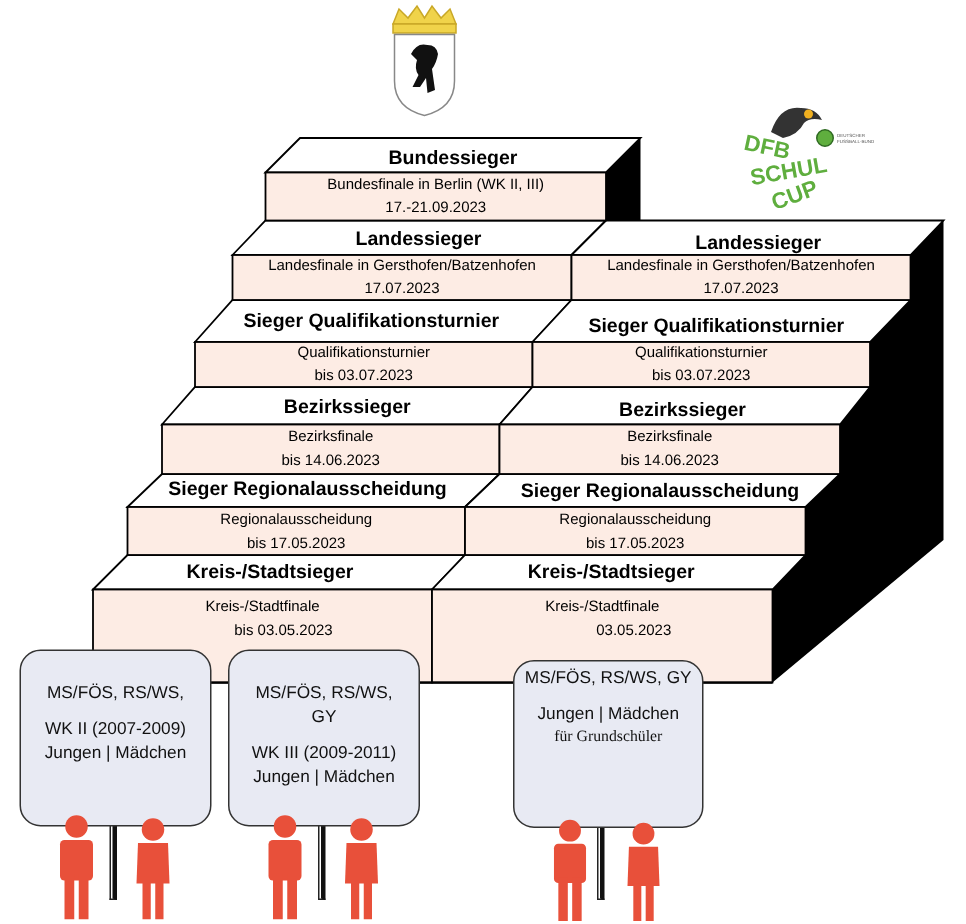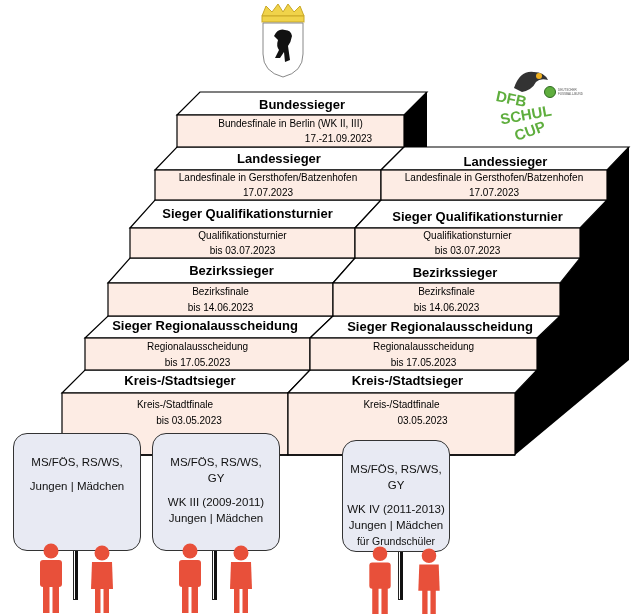--- a/index.html
+++ b/index.html
@@ -56,21 +56,21 @@
     <rect x="355" y="228" width="225" height="30"></rect>
     <rect x="333" y="283" width="227" height="33"></rect>
     <rect x="310" y="338" width="227" height="32"></rect>
     <rect x="288" y="393" width="227" height="62"></rect>
   </g>
   <line x1="62" y1="455" x2="515" y2="455" stroke="#000" stroke-width="1.5"></line>
 </svg>
 
 <div class="lbl title" style="left:200px;top:97px;width:204px;text-align:center;">Bundessieger</div>
 <div class="lbl sub" style="left:177px;top:116px;width:227px;">Bundesfinale in Berlin (WK II, III)</div>
-<div class="lbl sub" style="left:177px;top:131px;width:227px;padding-left:48px;">17.-21.09.2023</div>
+<div class="lbl sub" style="left:177px;top:131px;width:227px;">17.-21.09.2023</div>
 
 <div class="lbl title" style="left:177px;top:151px;width:204px;">Landessieger</div>
 <div class="lbl sub" style="left:155px;top:170px;width:226px;">Landesfinale in Gersthofen/Batzenhofen</div>
 <div class="lbl sub" style="left:155px;top:185px;width:226px;">17.07.2023</div>
 
 <div class="lbl title" style="left:140px;top:206px;width:215px;">Sieger Qualifikationsturnier</div>
 <div class="lbl sub" style="left:130px;top:228px;width:225px;">Qualifikationsturnier</div>
 <div class="lbl sub" style="left:130px;top:243px;width:225px;">bis 03.07.2023</div>
 
 <div class="lbl title" style="left:130px;top:263px;width:203px;">Bezirkssieger</div>
@@ -105,35 +105,35 @@
 <div class="lbl sub" style="left:288px;top:397px;width:227px;">Kreis-/Stadtfinale</div>
 <div class="lbl sub" style="left:288px;top:413px;width:227px;margin-left:21px;">03.05.2023</div>
 
 <div class="pole" style="left:73px;top:540px;height:60px;"></div>
 <div class="pole" style="left:212px;top:540px;height:60px;"></div>
 <div class="pole" style="left:398px;top:548px;height:52px;"></div>
 
 <div class="board" style="left:13px;top:433px;width:128px;height:118px;padding-top:20px;">
   <p>MS/FÖS, RS/WS,</p>
   <div class="gap"></div>
+  <p>WK II (2007-2009)</p>
   <p>Jungen | Mädchen</p>
 </div>
 <div class="board" style="left:152px;top:433px;width:128px;height:118px;padding-top:20px;">
   <p>MS/FÖS, RS/WS,</p>
   <p>GY</p>
   <div class="gap"></div>
   <p>WK III (2009-2011)</p>
   <p>Jungen | Mädchen</p>
 </div>
-<div class="board" style="left:342px;top:440px;width:108px;height:112px;padding-top:20px;">
+<div class="board" style="left:342px;top:440px;width:127px;height:112px;padding-top:3px;">
   <p>MS/FÖS, RS/WS, GY</p>
   <div class="gap"></div>
-  <p>WK IV (2011-2013)</p>
   <p>Jungen | Mädchen</p>
-  <p style="font-size:10.5px;">für Grundschüler</p>
+  <p style="font-size:10.5px;font-family:Liberation Serif, serif;">für Grundschüler</p>
 </div>
 
 <svg class="fig" style="left:38px;top:543px;" width="26" height="70" viewBox="0 0 26 70">
   <circle cx="13" cy="8" r="7.5" fill="#e8503a"></circle>
     <rect x="2" y="17" width="22" height="27" rx="3" fill="#e8503a"></rect>
     <rect x="5" y="40" width="6.5" height="30" fill="#e8503a"></rect>
     <rect x="14.5" y="40" width="6.5" height="30" fill="#e8503a"></rect>
 </svg>
 <svg class="fig" style="left:90px;top:545px;" width="24" height="68" viewBox="0 0 24 68">
   <circle cx="12" cy="8" r="7.5" fill="#e8503a"></circle>

